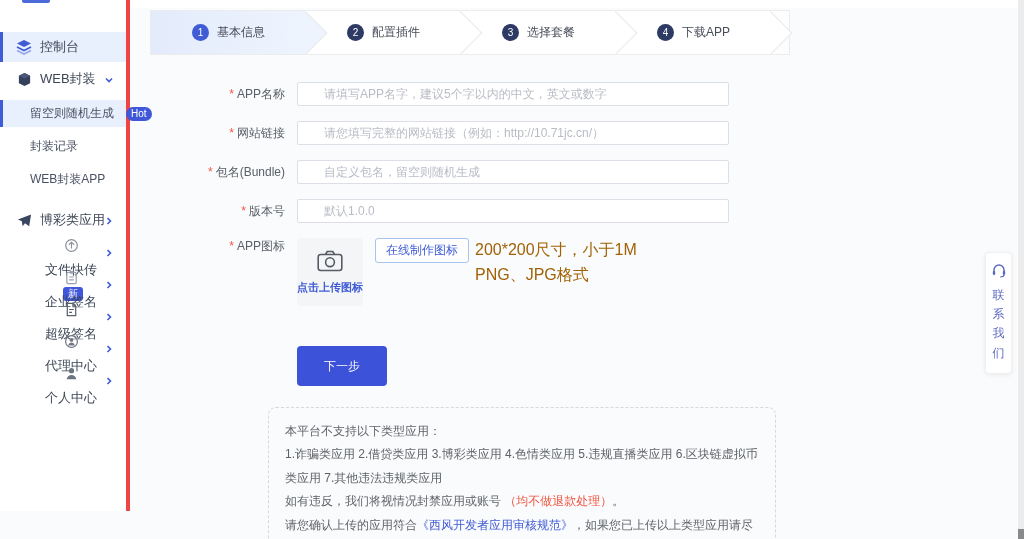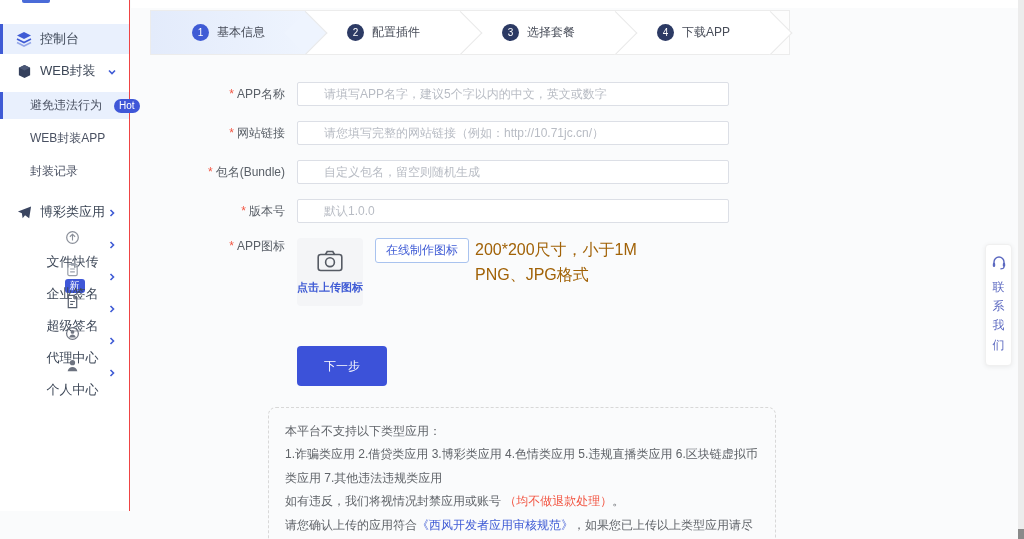--- a/index.html
+++ b/index.html
@@ -1,20 +1,20 @@
 <!DOCTYPE html>
 <html><head>
 <meta charset="utf-8">
 <style>
   * { margin:0; padding:0; box-sizing:border-box; }
   html,body { width:1024px; height:539px; overflow:hidden; }
   body { font-family:"Liberation Sans","DejaVu Sans",sans-serif; background:#fafbfc; position:relative; font-size:12px; color:#434853; }
 
   
-  .sidebar { position:absolute; left:0; top:0; width:130px; height:511px; background:#fff; border-right:1px solid #ef4444; padding-top:24px; z-index:5; }
+  .sidebar { position:absolute; left:0; top:0; width:130px; height:511px; background:#fff; border-right:4px solid #ef4444; padding-top:32px; z-index:5; }
   .logo-sliver { position:absolute; left:22px; top:0; width:28px; height:3px; background:#4a6bd8; border-radius:0 0 2px 2px; }
   .s-item { display:flex; align-items:center; height:30px; padding-left:13px; gap:8px; cursor:pointer; border-left:3px solid transparent; position:relative; }
   .s-item .lbl { font-size:13px; color:#3d4757; white-space:nowrap; }
   .s-item.active { background:#e9f0fd; border-left-color:#3f5bd5; }
   .s-item.sub { padding-left:27px; height:27px; margin-top:6px; }
   .s-item.sub .lbl { font-size:12px; color:#4a5162; }
   .s-item .ico { width:16px; height:16px; flex:0 0 16px; display:flex; align-items:center; justify-content:center; }
   .s-item .chev { position:absolute; right:12px; top:50%; transform:translateY(-50%); width:10px; height:10px; }
   .badge { background:#3f57d8; color:#fff; font-size:10px; line-height:14px; padding:0 5px; border-radius:7px; margin-left:4px; }
   .badge.sq { border-radius:3px; }
@@ -52,21 +52,21 @@
   .hint { font-size:16px; color:#a16207; line-height:1.55; }
   .next-wrap { margin-left:166px; margin-top:40px; }
   .next-btn { width:90px; height:40px; background:#3c52d9; color:#fff; border:none; border-radius:4px; font-size:12px; cursor:pointer; font-family:inherit; }
 
   
   .notice { margin-left:137px; margin-top:21px; width:508px; border:1px dashed #d8d8d8; border-radius:8px; padding:12px 16px; font-size:12px; color:#5f6368; line-height:1.95; }
   .notice .red { color:#f25643; }
   .notice .link { color:#3f5bd5; cursor:pointer; }
 
   
-  .contact { position:absolute; right:12px; top:244px; width:27px; background:#fff; border:1px solid #f0f0f0; border-radius:4px; box-shadow:0 1px 5px rgba(0,0,0,.07); padding:9px 0 10px; display:flex; flex-direction:column; align-items:center; cursor:pointer; z-index:6; }
+  .contact { position:absolute; right:12px; top:252px; width:27px; background:#fff; border:1px solid #f0f0f0; border-radius:4px; box-shadow:0 1px 5px rgba(0,0,0,.07); padding:9px 0 10px; display:flex; flex-direction:column; align-items:center; cursor:pointer; z-index:6; }
   .contact .vtext { width:13px; font-size:12px; color:#5b68c0; line-height:1.6; word-break:break-all; text-align:center; margin-top:5px; }
 
   
   .scroll-track { position:absolute; right:0; top:0; width:6px; height:539px; background:#ececec; z-index:7; }
   .scroll-thumb { position:absolute; right:0; bottom:0; width:6px; height:10px; background:#8a8a8a; }
 </style>
 </head>
 <body>
 
 <div class="sidebar">
@@ -92,30 +92,30 @@
     </span>
     <span class="lbl">WEB封装</span>
     <span class="chev">
       <svg width="10" height="10" viewBox="0 0 10 10">
           <path d="M2 3.5l3 3 3-3" fill="none" stroke="#3f5bd5" stroke-width="1.6"></path>
         </svg>
     </span>
   </div>
 
   <div class="s-item sub active">
-    <span class="lbl">避免违法行为</span>
+    <span class="lbl">留空则随机生成</span>
     <span class="badge">Hot</span>
+  </div>
+
+  <div class="s-item sub">
+    <span class="lbl">封装记录</span>
   </div>
 
   <div class="s-item sub">
     <span class="lbl">WEB封装APP</span>
-  </div>
-
-  <div class="s-item sub">
-    <span class="lbl">封装记录</span>
   </div>
 
   <div class="s-item grp-first">
     <span class="ico">
       <svg width="15" height="15" viewBox="0 0 16 16">
           <path d="M15 1.5L1 7l4.2 1.8L6 14l2.6-3 4.4 3.2z" fill="#3a4560"></path>
         </svg>
     </span>
     <span class="lbl">博彩类应用</span>
     <span class="chev">

